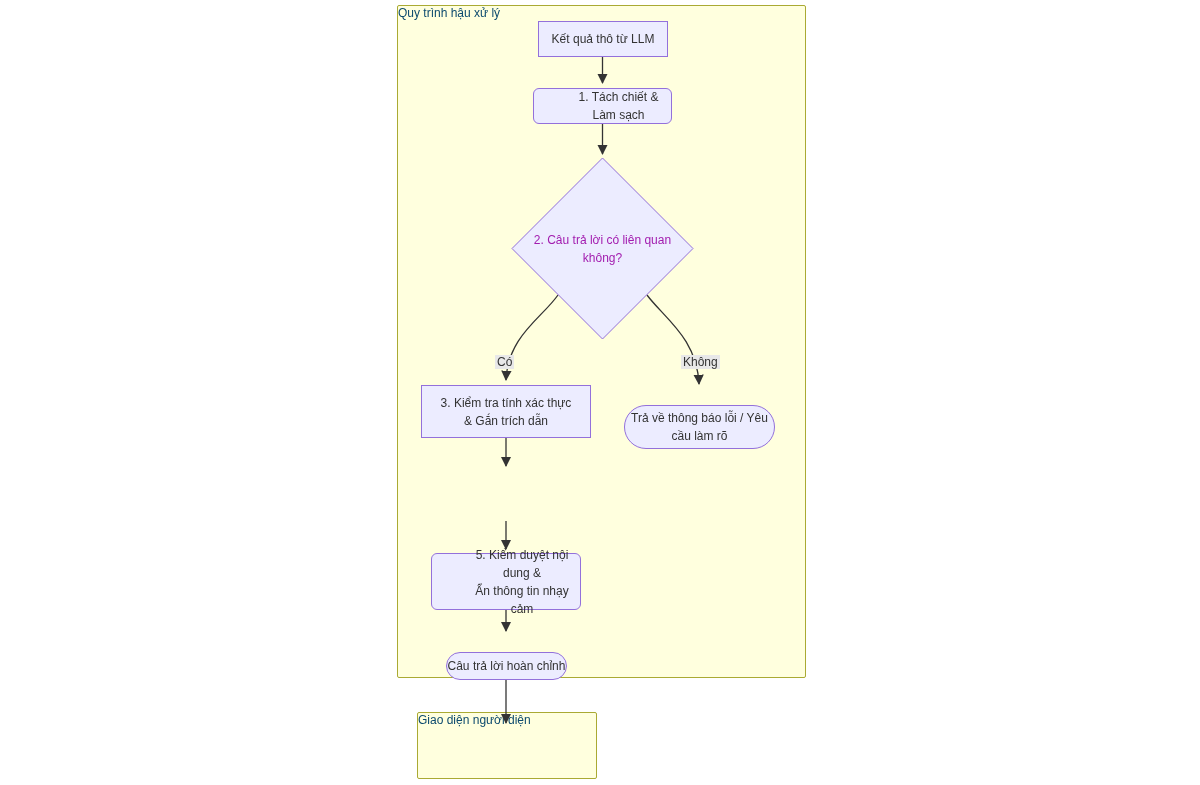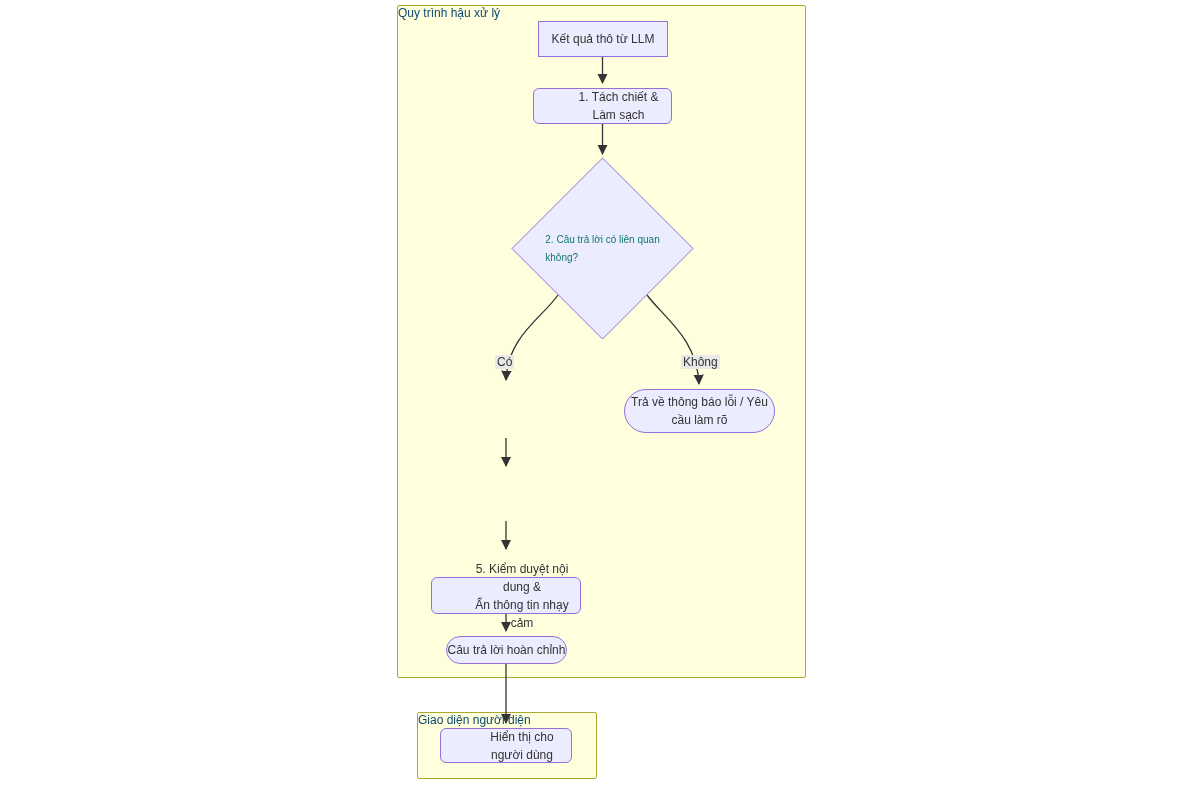--- a/index.html
+++ b/index.html
@@ -57,35 +57,35 @@
     text-align: center;
     font-size: 12px;
     line-height: 18px;
     white-space: pre-line;
     color: #333333;
     z-index: 4;
     box-sizing: border-box;
   }
   .sharp   { border-radius: 0; }
   .round   { border-radius: 6px; padding-left: 32px; }
-  .stadium { border-radius: 999px; }
+  .stadium { border-radius: 999px; margin-top: 16px; }
   .diamond-svg {
     position: absolute;
     z-index: 4;
   }
   .diamond-text {
     position: absolute;
     display: flex;
     align-items: center;
     justify-content: center;
-    text-align: left;
-    font-size: 10px;
+    text-align: center;
+    font-size: 12px;
     line-height: 18px;
     white-space: pre-line;
-    color: #0f766e;
+    color: #a21caf;
     z-index: 5;
   }
 </style>
 </head>
 <body>
 
 <div class="canvas">
 
   <div class="cluster" style="left:397px; top:5px; width:407px; height:671px;">
     <div class="cluster-title">Quy trình hậu xử lý</div>
@@ -119,25 +119,26 @@
   <div class="node sharp" style="left:538px; top:21px; width:130px; height:36px;">Kết quả thô từ LLM</div>
 
   <div class="node round" style="left:533px; top:88px; width:139px; height:36px;">1. Tách chiết &amp; Làm sạch</div>
 
   <svg class="diamond-svg" style="left:511px; top:157px;" width="183" height="183" viewBox="0 0 183 183" xmlns="http://www.w3.org/2000/svg">
     <polygon points="91.5,1 182,91.5 91.5,182 1,91.5" fill="#ECECFF" stroke="#9370DB" stroke-width="1"></polygon>
   </svg>
   <div class="diamond-text" style="left:521px; top:167px; width:163px; height:163px;">2. Câu trả lời có liên quan
 không?</div>
 
+  <div class="node sharp" style="left:421px; top:385px; width:170px; height:53px;">3. Kiểm tra tính xác thực
+&amp; Gắn trích dẫn</div>
 
   <div class="node stadium" style="left:624px; top:389px; width:151px; height:44px;">Trả về thông báo lỗi / Yêu
 cầu làm rõ</div>
 
 
-  <div class="node round" style="left:431px; top:553px; width:150px; height:37px;margin-top:24px;">5. Kiểm duyệt nội dung &amp;
+  <div class="node round" style="left:431px; top:553px; width:150px; height:57px;">5. Kiểm duyệt nội dung &amp;
 Ẩn thông tin nhạy cảm</div>
 
   <div class="node stadium" style="left:446px; top:636px; width:121px; height:28px;">Câu trả lời hoàn chỉnh</div>
 
-  <div class="node round" style="left:440px; top:728px; width:132px; height:35px;">Hiển thị cho người dùng</div>
 
 </div>
 
 </body></html>

